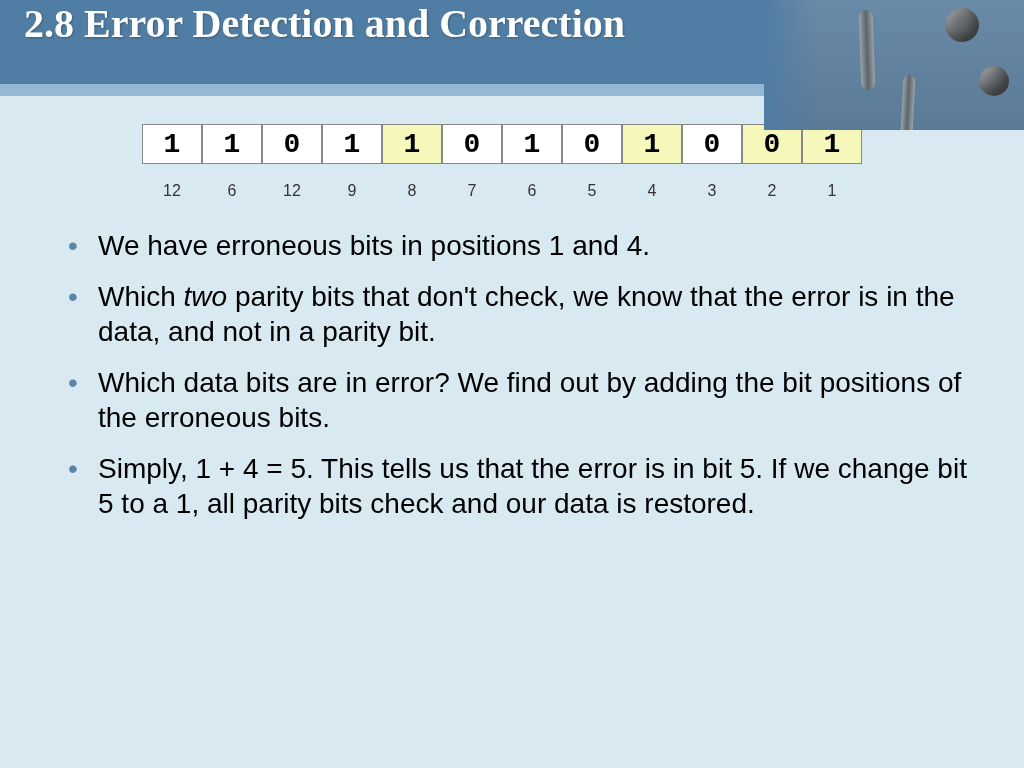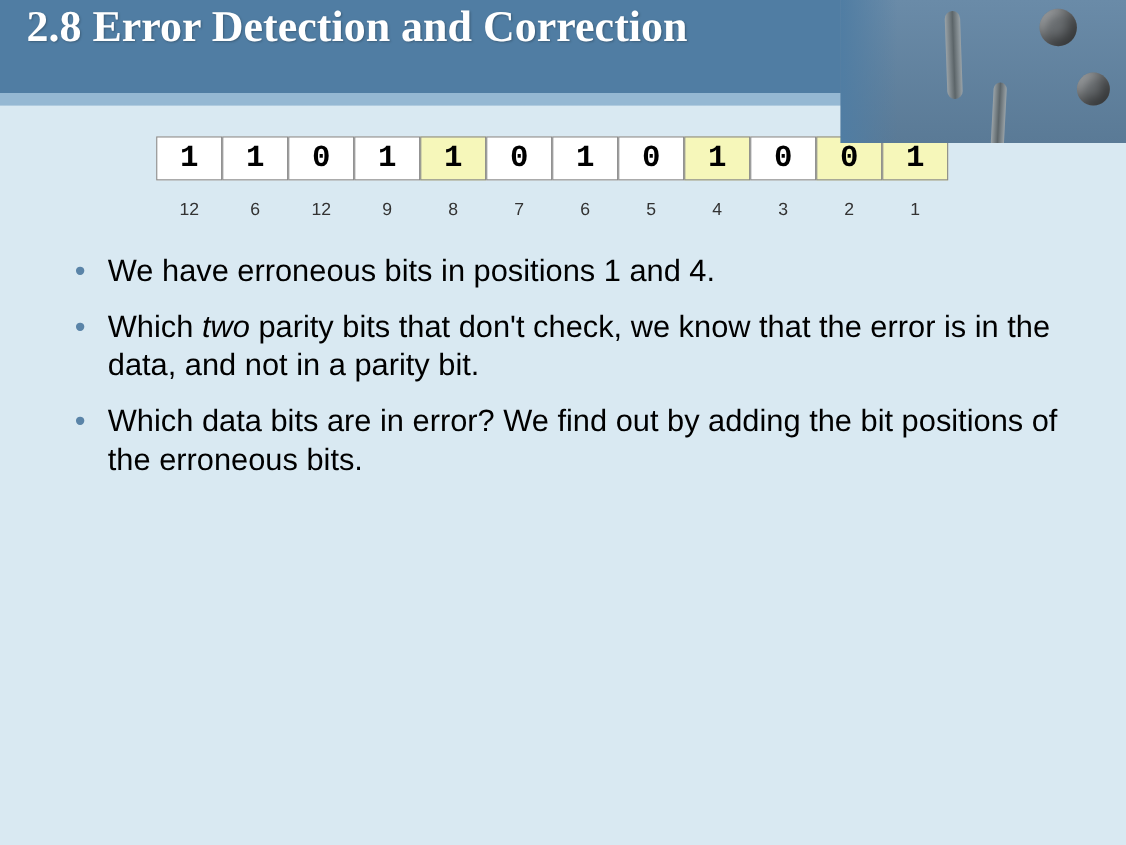--- a/index.html
+++ b/index.html
@@ -158,14 +158,17 @@
   <ul class="bullet-list">
     <li>
       <span>We have erroneous bits in positions 1 and 4.</span>
     </li>
     <li>
       <span>Which </span><span class="italic">two</span><span> parity bits that don't check, we know that the error is in the data, and not in a parity bit.</span>
     </li>
     <li>
       <span>Which data bits are in error?  We find out by adding the bit positions of the erroneous bits.</span>
     </li>
+    <li>
+      <span>Simply, 1 + 4 = 5.  This tells us that the error is in bit 5. If we change bit 5 to a 1, all parity bits check and our data is restored.</span>
+    </li>
   </ul>
 </div>
 
 </body></html>

